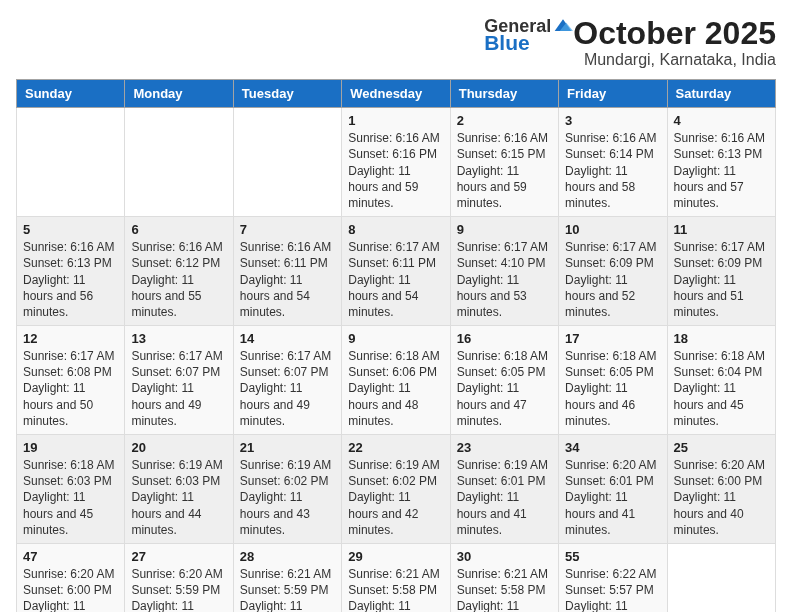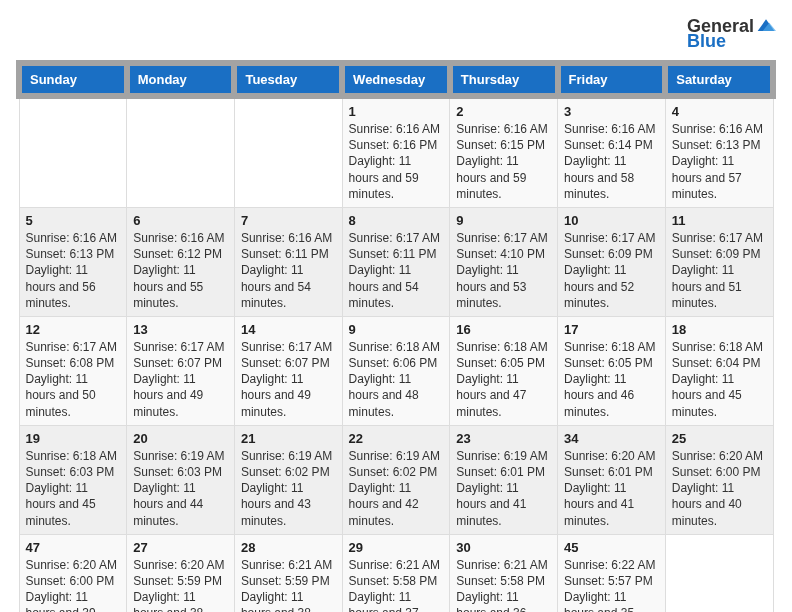--- a/index.html
+++ b/index.html
@@ -21,21 +21,21 @@
       align-items: flex-end;
       gap: 0;
     }
     .logo-text-general {
       font-size: 18px;
       font-weight: bold;
       color: #333;
       line-height: 1;
     }
     .logo-text-blue {
-      font-size: 18px;
+      font-size: 21px;
       font-weight: bold;
       color: #1a6fc4;
       line-height: 1;
     }
     .logo-icon {
       width: 20px;
       height: 20px;
       margin-left: 2px;
     }
     .title-block {
@@ -57,21 +57,21 @@
       border-collapse: collapse;
       border: 1px solid #ccc;
     }
     .calendar th {
       background-color: #1a6fc4;
       color: #fff;
       text-align: left;
       padding: 6px 8px;
       font-size: 13px;
       font-weight: bold;
-      border: 6px solid #a3a3a3;
+      border: 1px solid #a3a3a3;
     }
     .calendar td {
       vertical-align: top;
       padding: 5px 6px;
       border: 1px solid #ddd;
       width: 14.28%;
       min-height: 80px;
       font-size: 10.5px;
       color: #333;
       background: #fff;
@@ -107,20 +107,24 @@
       <div style="display:flex; align-items:center;">
         <span class="logo-text-general">General</span>
         <svg class="logo-icon" viewBox="0 0 24 24" xmlns="http://www.w3.org/2000/svg">
           <polygon points="2,18 12,4 22,18" fill="#1a6fc4"></polygon>
           <polygon points="8,18 16,8 24,18" fill="#4da6e8" opacity="0.7"></polygon>
         </svg>
       </div>
       <span class="logo-text-blue" style="margin-top:-4px;">Blue</span>
     </div>
   </div>
+  <div class="title-block">
+    <h1>October 2025</h1>
+    <h2>Mundargi, Karnataka, India</h2>
+  </div>
 </div>
 
 <table class="calendar">
   <thead>
     <tr>
     <th>Sunday</th>
         <th>Monday</th>
         <th>Tuesday</th>
         <th>Wednesday</th>
         <th>Thursday</th>
@@ -315,21 +319,21 @@
 Sunset: 5:58 PM
 Daylight: 11 hours and 37 minutes.</div>
         </td>
         <td>
           <span class="day-number">30</span>
           <div class="day-info">Sunrise: 6:21 AM
 Sunset: 5:58 PM
 Daylight: 11 hours and 36 minutes.</div>
         </td>
         <td>
-          <span class="day-number">45</span>
+          <span class="day-number">55</span>
           <div class="day-info">Sunrise: 6:22 AM
 Sunset: 5:57 PM
 Daylight: 11 hours and 35 minutes.</div>
         </td>
         <td class="empty-cell"></td>
       </tr>
     </tbody>
 </table>
 
 </body></html>

